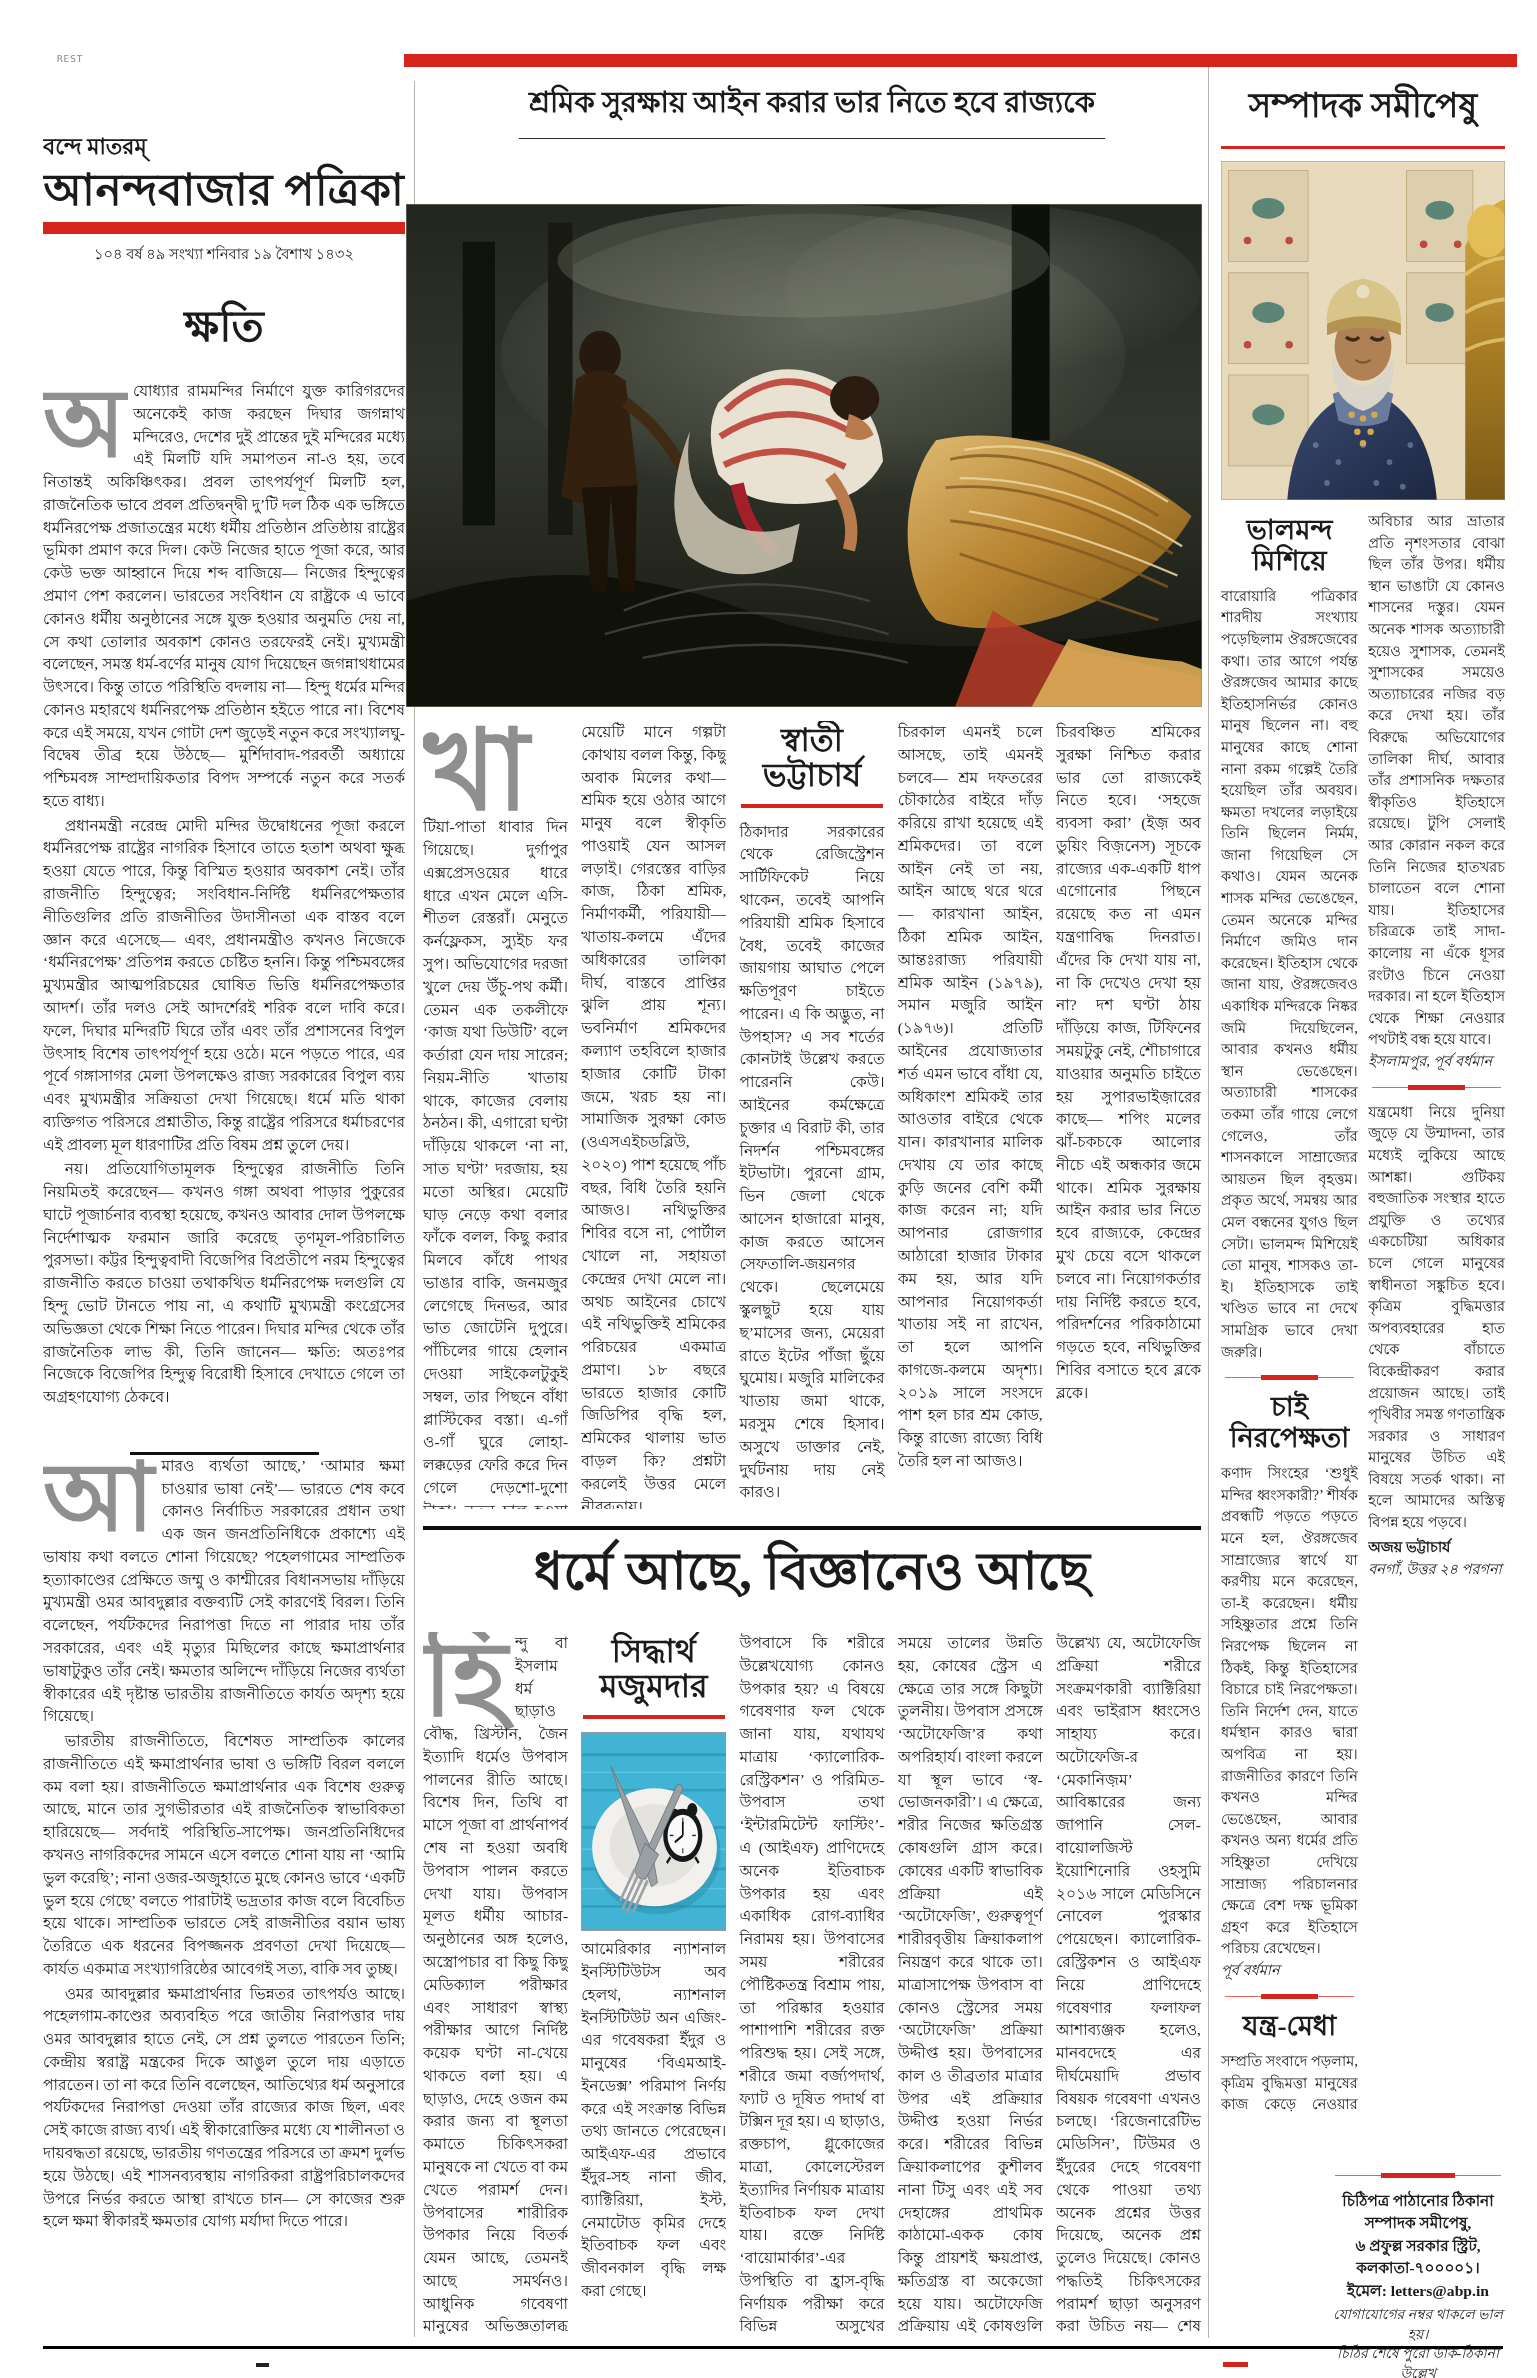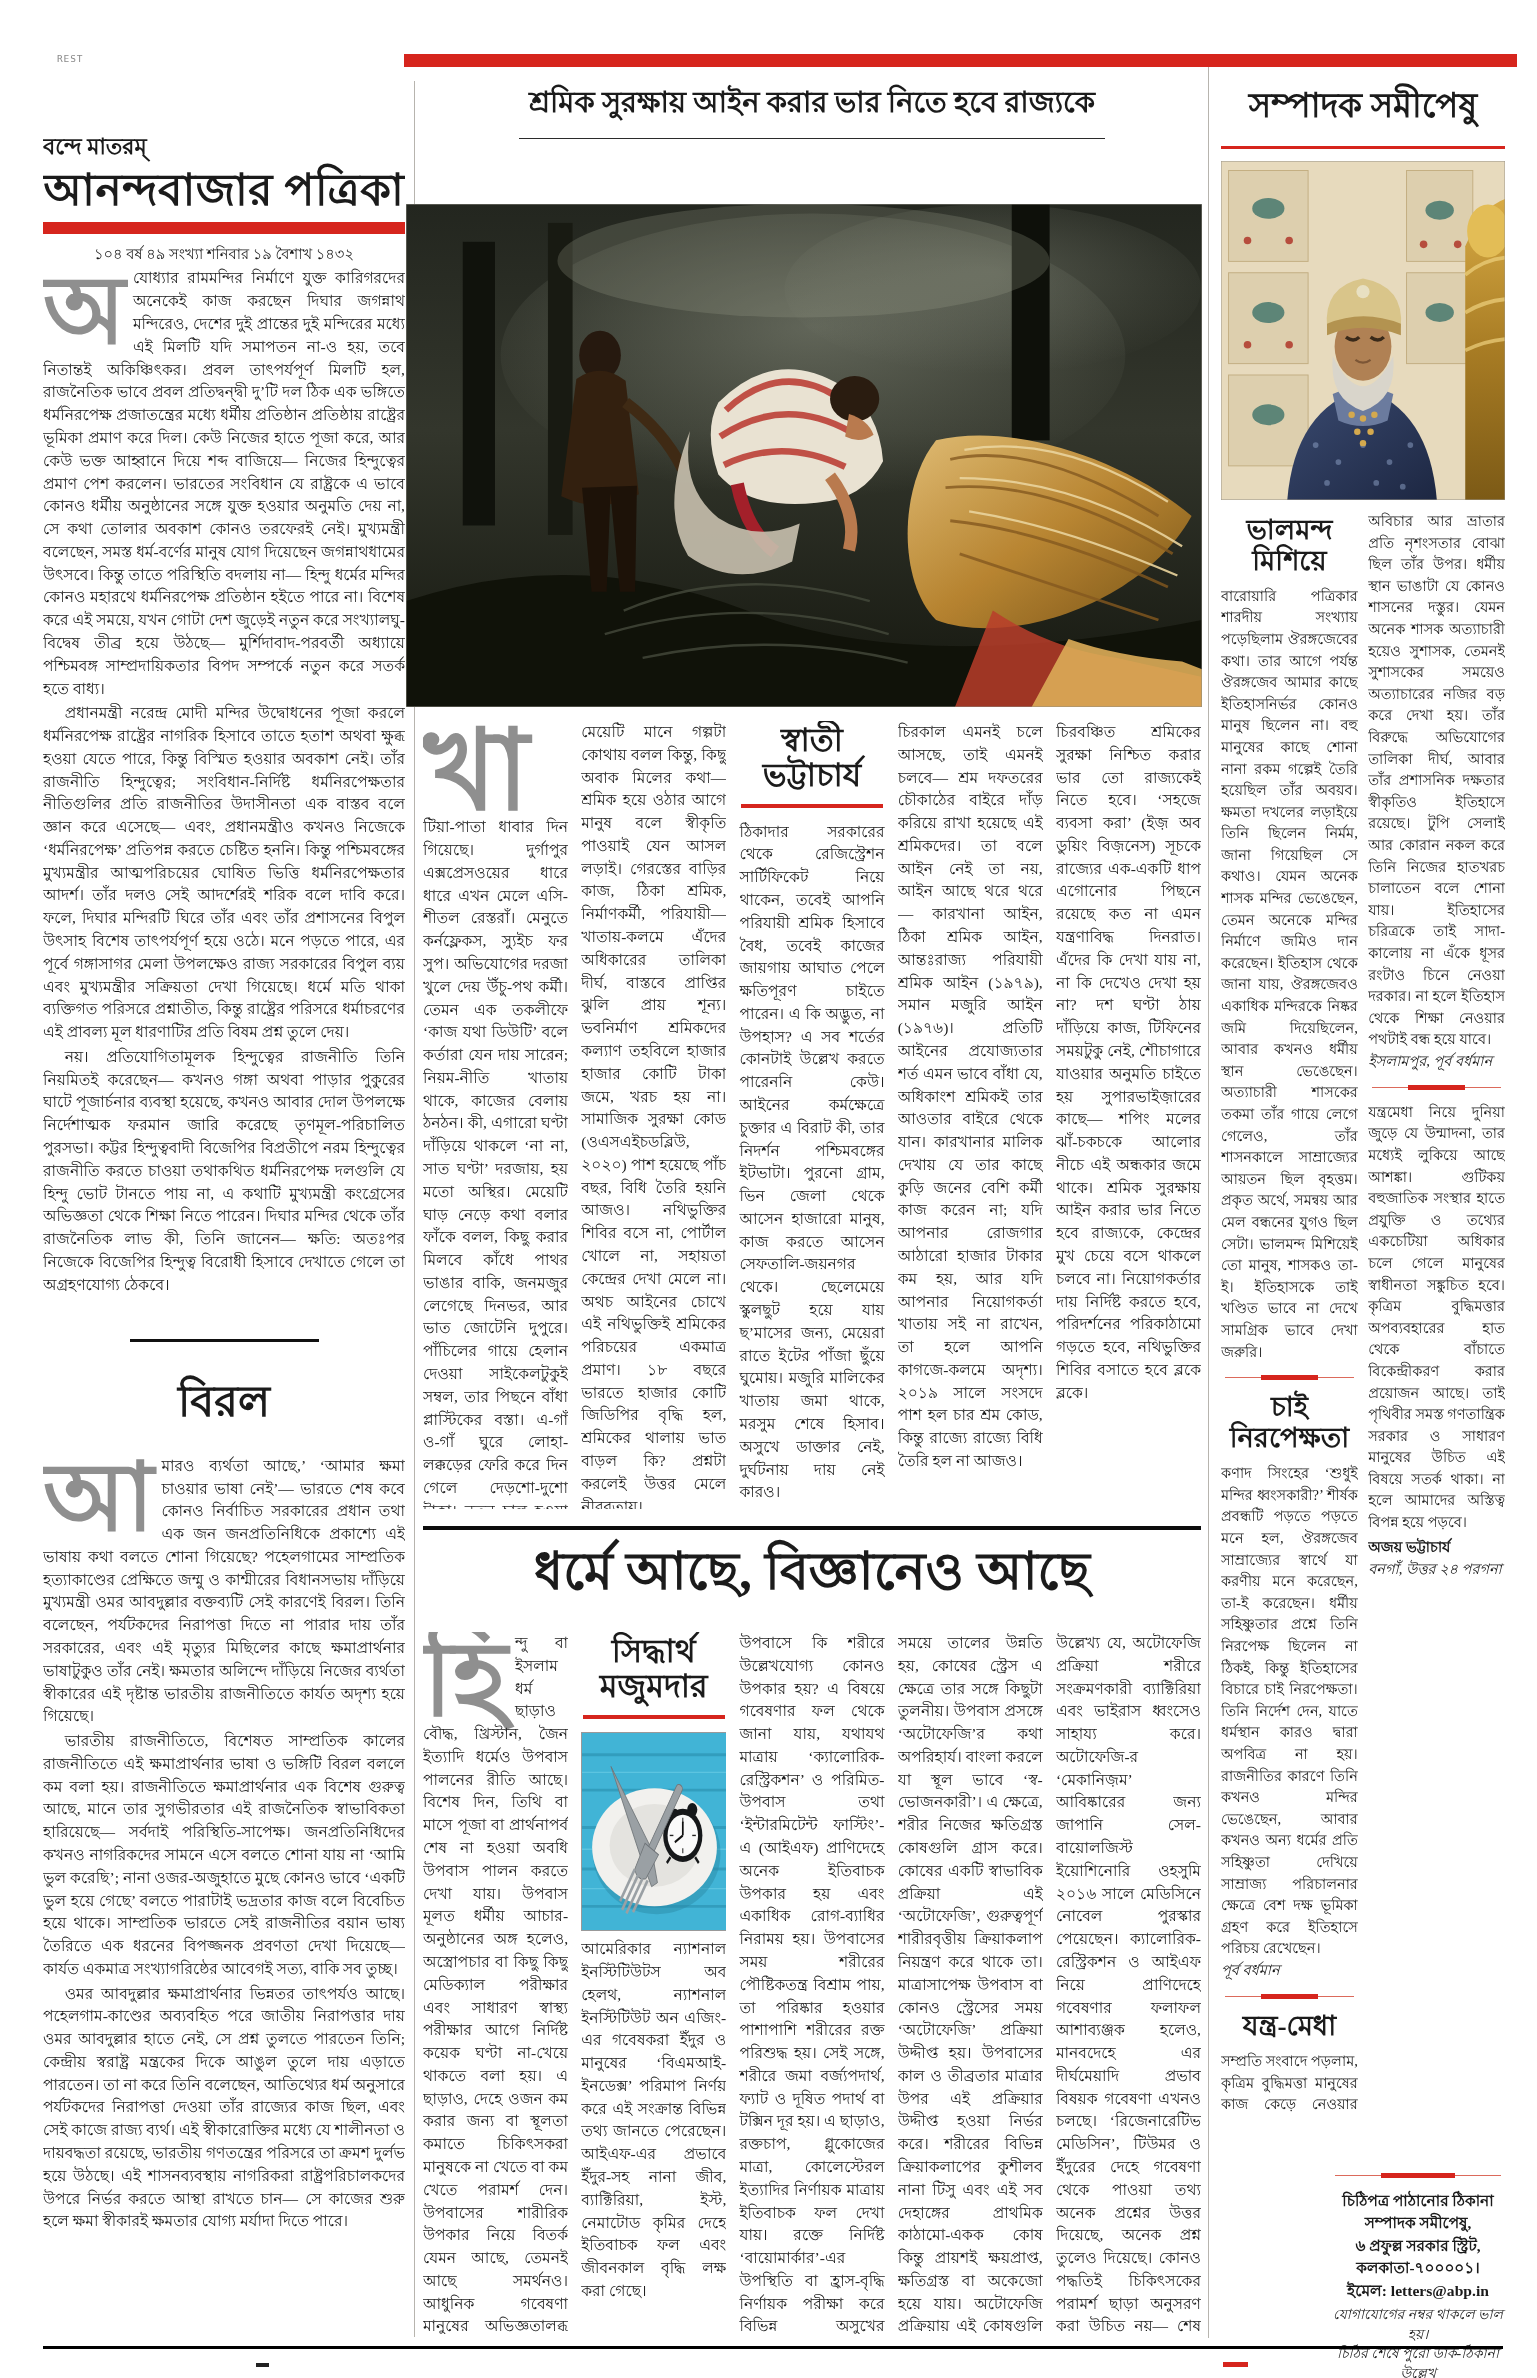--- a/index.html
+++ b/index.html
@@ -62,28 +62,28 @@
 
   <div class="vdiv" style="left:414px;top:81px;height:2256px;"></div>
   <div class="vdiv" style="left:1208px;top:55px;height:2283px;"></div>
 
   <div class="abs" id="leftcol">
     <div class="slogan">বন্দে মাতরম্‌</div>
     <div class="mast-title">আনন্দবাজার পত্রিকা</div>
     <div class="mast-bar redbar"></div>
     <div class="dateline">১০৪ বর্ষ ৪৯ সংখ্যা শনিবার ১৯ বৈশাখ ১৪৩২</div>
 
+    <div class="ed-head">ক্ষতি</div>
     <div class="bn-body just clip" style="height:1049px;">
       <p><span class="dropcap dc-big">অ</span><span>যোধ্যার রামমন্দির নির্মাণে যুক্ত কারিগরদের অনেকেই কাজ করছেন দিঘার জগন্নাথ মন্দিরেও, দেশের দুই প্রান্তের দুই মন্দিরের মধ্যে এই মিলটি যদি সমাপতন না-ও হয়, তবে নিতান্তই অকিঞ্চিৎকর। প্রবল তাৎপর্যপূর্ণ মিলটি হল, রাজনৈতিক ভাবে প্রবল প্রতিদ্বন্দ্বী দু’টি দল ঠিক এক ভঙ্গিতে ধর্মনিরপেক্ষ প্রজাতন্ত্রের মধ্যে ধর্মীয় প্রতিষ্ঠান প্রতিষ্ঠায় রাষ্ট্রের ভূমিকা প্রমাণ করে দিল। কেউ নিজের হাতে পূজা করে, আর কেউ ভক্ত আহ্বানে দিয়ে শব্দ বাজিয়ে— নিজের হিন্দুত্বের প্রমাণ পেশ করলেন। ভারতের সংবিধান যে রাষ্ট্রকে এ ভাবে কোনও ধর্মীয় অনুষ্ঠানের সঙ্গে যুক্ত হওয়ার অনুমতি দেয় না, সে কথা তোলার অবকাশ কোনও তরফেরই নেই। মুখ্যমন্ত্রী বলেছেন, সমস্ত ধর্ম-বর্ণের মানুষ যোগ দিয়েছেন জগন্নাথধামের উৎসবে। কিন্তু তাতে পরিস্থিতি বদলায় না— হিন্দু ধর্মের মন্দির কোনও মহারথে ধর্মনিরপেক্ষ প্রতিষ্ঠান হইতে পারে না। বিশেষ করে এই সময়ে, যখন গোটা দেশ জুড়েই নতুন করে সংখ্যালঘু-বিদ্বেষ তীব্র হয়ে উঠছে— মুর্শিদাবাদ-পরবর্তী অধ্যায়ে পশ্চিমবঙ্গ সাম্প্রদায়িকতার বিপদ সম্পর্কে নতুন করে সতর্ক হতে বাধ্য।</span></p>
       <p>প্রধানমন্ত্রী নরেন্দ্র মোদী মন্দির উদ্বোধনের পূজা করলে ধর্মনিরপেক্ষ রাষ্ট্রের নাগরিক হিসাবে তাতে হতাশ অথবা ক্ষুব্ধ হওয়া যেতে পারে, কিন্তু বিস্মিত হওয়ার অবকাশ নেই। তাঁর রাজনীতি হিন্দুত্বের; সংবিধান-নির্দিষ্ট ধর্মনিরপেক্ষতার নীতিগুলির প্রতি রাজনীতির উদাসীনতা এক বাস্তব বলে জ্ঞান করে এসেছে— এবং, প্রধানমন্ত্রীও কখনও নিজেকে ‘ধর্মনিরপেক্ষ’ প্রতিপন্ন করতে চেষ্টিত হননি। কিন্তু পশ্চিমবঙ্গের মুখ্যমন্ত্রীর আত্মপরিচয়ের ঘোষিত ভিত্তি ধর্মনিরপেক্ষতার আদর্শ। তাঁর দলও সেই আদর্শেরই শরিক বলে দাবি করে। ফলে, দিঘার মন্দিরটি ঘিরে তাঁর এবং তাঁর প্রশাসনের বিপুল উৎসাহ বিশেষ তাৎপর্যপূর্ণ হয়ে ওঠে। মনে পড়তে পারে, এর পূর্বে গঙ্গাসাগর মেলা উপলক্ষেও রাজ্য সরকারের বিপুল ব্যয় এবং মুখ্যমন্ত্রীর সক্রিয়তা দেখা গিয়েছে। ধর্মে মতি থাকা ব্যক্তিগত পরিসরে প্রশ্নাতীত, কিন্তু রাষ্ট্রের পরিসরে ধর্মাচরণের এই প্রাবল্য মূল ধারণাটির প্রতি বিষম প্রশ্ন তুলে দেয়।</p>
       <p>নয়। প্রতিযোগিতামূলক হিন্দুত্বের রাজনীতি তিনি নিয়মিতই করেছেন— কখনও গঙ্গা অথবা পাড়ার পুকুরের ঘাটে পূজার্চনার ব্যবস্থা হয়েছে, কখনও আবার দোল উপলক্ষে নির্দেশাত্মক ফরমান জারি করেছে তৃণমূল-পরিচালিত পুরসভা। কট্টর হিন্দুত্ববাদী বিজেপির বিপ্রতীপে নরম হিন্দুত্বের রাজনীতি করতে চাওয়া তথাকথিত ধর্মনিরপেক্ষ দলগুলি যে হিন্দু ভোট টানতে পায় না, এ কথাটি মুখ্যমন্ত্রী কংগ্রেসের অভিজ্ঞতা থেকে শিক্ষা নিতে পারেন। দিঘার মন্দির থেকে তাঁর রাজনৈতিক লাভ কী, তিনি জানেন— ক্ষতি: অতঃপর নিজেকে বিজেপির হিন্দুত্ব বিরোধী হিসাবে দেখাতে গেলে তা অগ্রহণযোগ্য ঠেকবে।</p>
     </div>
 
     <div class="ed-rule"></div>
-    <div class="ed-head">বিরল</div>
     <div class="bn-body just clip" style="height:833px;">
       <p><span class="dropcap dc-big">আ</span><span>মারও ব্যর্থতা আছে,’ ‘আমার ক্ষমা চাওয়ার ভাষা নেই’— ভারতে শেষ কবে কোনও নির্বাচিত সরকারের প্রধান তথা এক জন জনপ্রতিনিধিকে প্রকাশ্যে এই ভাষায় কথা বলতে শোনা গিয়েছে? পহেলগামের সাম্প্রতিক হত্যাকাণ্ডের প্রেক্ষিতে জম্মু ও কাশ্মীরের বিধানসভায় দাঁড়িয়ে মুখ্যমন্ত্রী ওমর আবদুল্লার বক্তব্যটি সেই কারণেই বিরল। তিনি বলেছেন, পর্যটকদের নিরাপত্তা দিতে না পারার দায় তাঁর সরকারের, এবং এই মৃত্যুর মিছিলের কাছে ক্ষমাপ্রার্থনার ভাষাটুকুও তাঁর নেই। ক্ষমতার অলিন্দে দাঁড়িয়ে নিজের ব্যর্থতা স্বীকারের এই দৃষ্টান্ত ভারতীয় রাজনীতিতে কার্যত অদৃশ্য হয়ে গিয়েছে।</span></p>
       <p>ভারতীয় রাজনীতিতে, বিশেষত সাম্প্রতিক কালের রাজনীতিতে এই ক্ষমাপ্রার্থনার ভাষা ও ভঙ্গিটি বিরল বললে কম বলা হয়। রাজনীতিতে ক্ষমাপ্রার্থনার এক বিশেষ গুরুত্ব আছে, মানে তার সুগভীরতার এই রাজনৈতিক স্বাভাবিকতা হারিয়েছে— সর্বদাই পরিস্থিতি-সাপেক্ষ। জনপ্রতিনিধিদের কখনও নাগরিকদের সামনে এসে বলতে শোনা যায় না ‘আমি ভুল করেছি’; নানা ওজর-অজুহাতে মুছে কোনও ভাবে ‘একটি ভুল হয়ে গেছে’ বলতে পারাটাই ভদ্রতার কাজ বলে বিবেচিত হয়ে থাকে। সাম্প্রতিক ভারতে সেই রাজনীতির বয়ান ভাষ্য তৈরিতে এক ধরনের বিপজ্জনক প্রবণতা দেখা দিয়েছে— কার্যত একমাত্র সংখ্যাগরিষ্ঠের আবেগই সত্য, বাকি সব তুচ্ছ।</p>
       <p>ওমর আবদুল্লার ক্ষমাপ্রার্থনার ভিন্নতর তাৎপর্যও আছে। পহেলগাম-কাণ্ডের অব্যবহিত পরে জাতীয় নিরাপত্তার দায় ওমর আবদুল্লার হাতে নেই, সে প্রশ্ন তুলতে পারতেন তিনি; কেন্দ্রীয় স্বরাষ্ট্র মন্ত্রকের দিকে আঙুল তুলে দায় এড়াতে পারতেন। তা না করে তিনি বলেছেন, আতিথ্যের ধর্ম অনুসারে পর্যটকদের নিরাপত্তা দেওয়া তাঁর রাজ্যের কাজ ছিল, এবং সেই কাজে রাজ্য ব্যর্থ। এই স্বীকারোক্তির মধ্যে যে শালীনতা ও দায়বদ্ধতা রয়েছে, ভারতীয় গণতন্ত্রের পরিসরে তা ক্রমশ দুর্লভ হয়ে উঠছে। এই শাসনব্যবস্থায় নাগরিকরা রাষ্ট্রপরিচালকদের উপরে নির্ভর করতে আস্থা রাখতে চান— সে কাজের শুরু হলে ক্ষমা স্বীকারই ক্ষমতার যোগ্য মর্যাদা দিতে পারে।</p>
     </div>
   </div>
 
   <div class="abs redbar" style="left:404px;top:54px;width:1113px;height:13.2px;"></div>
 
   <div class="abs kicker" style="left:423px;top:79px;width:778px;">

